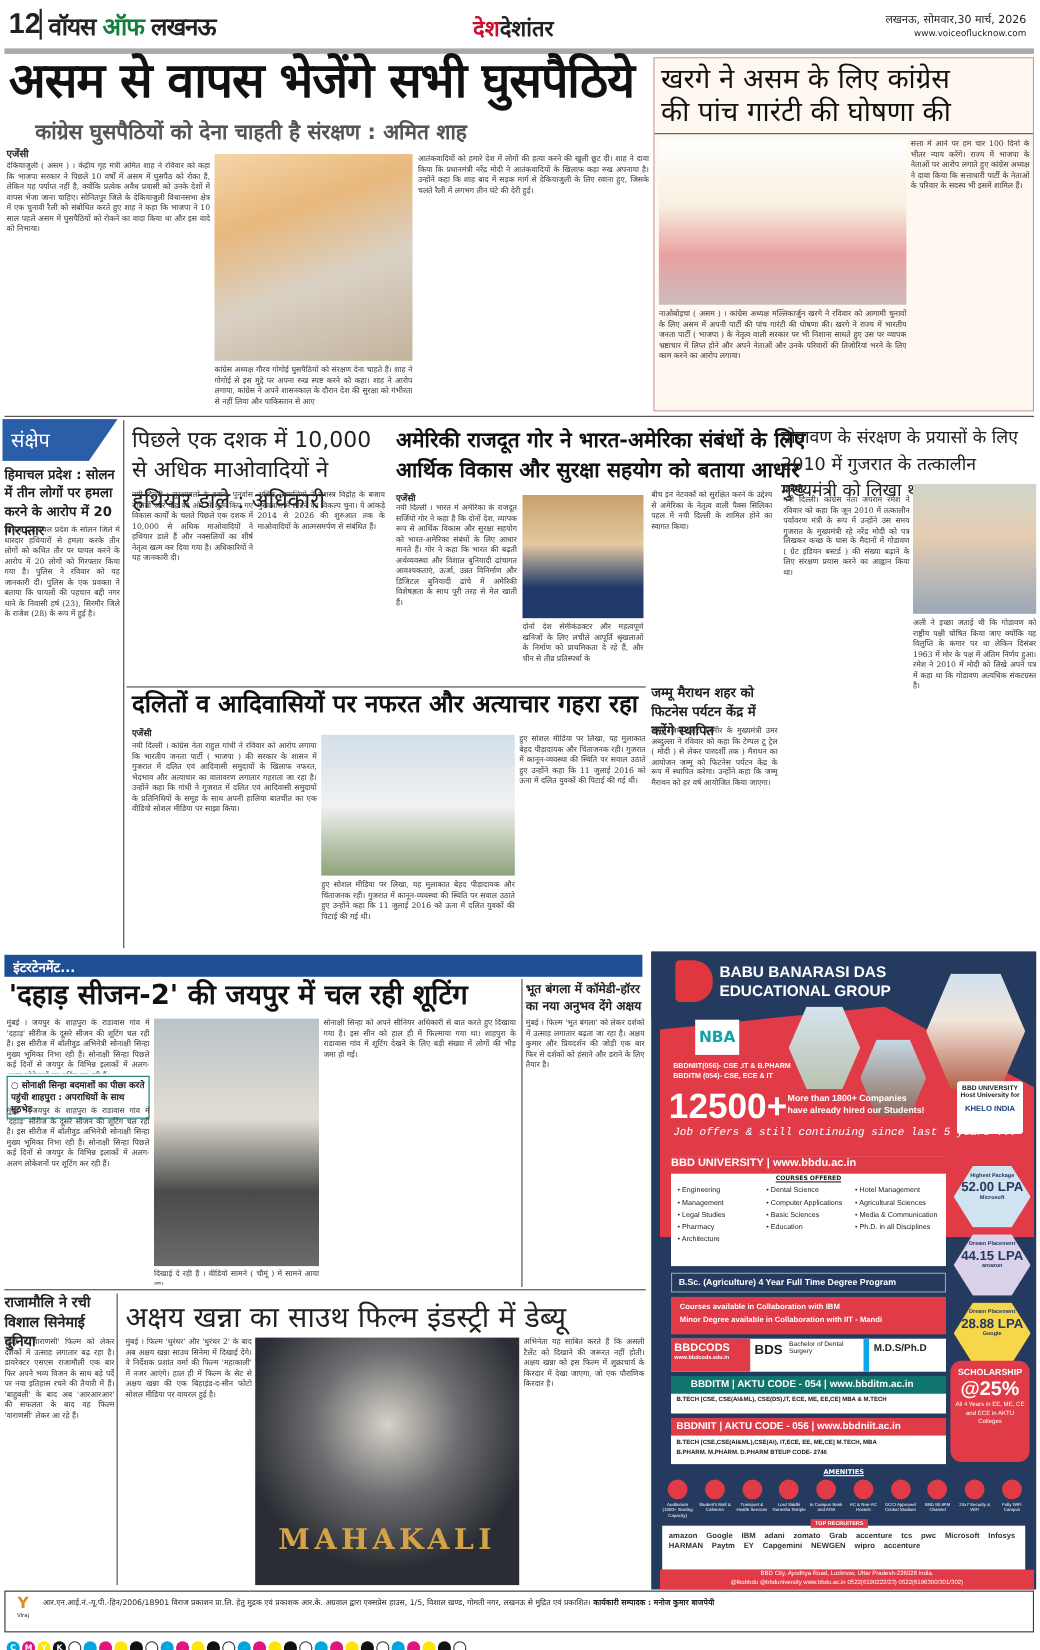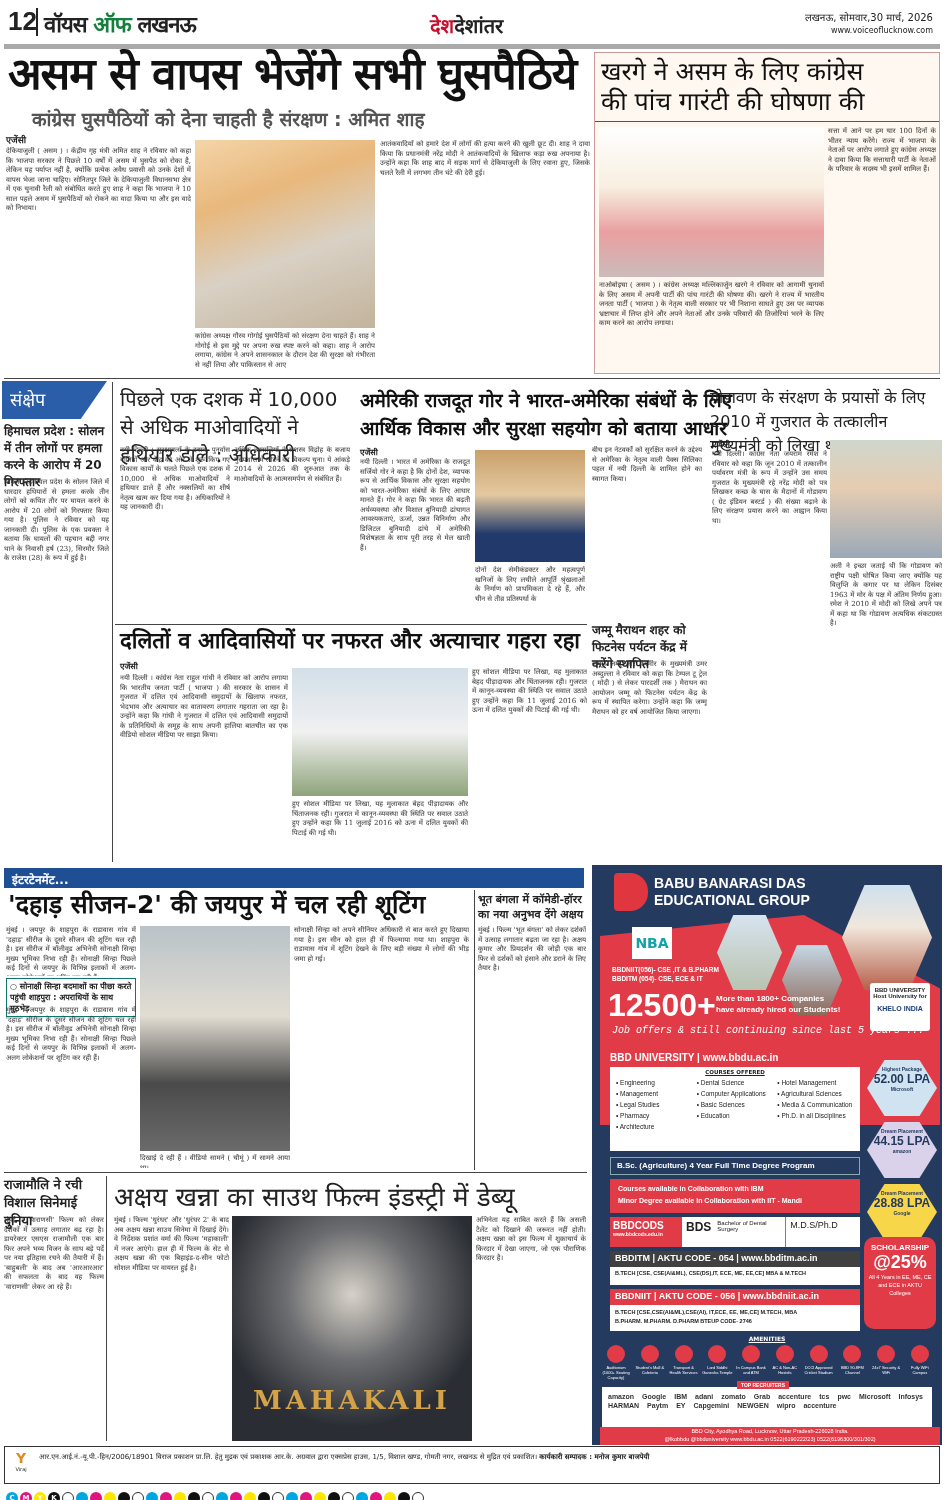--- a/index.html
+++ b/index.html
@@ -206,24 +206,24 @@
     <div>Courses available in Collaboration with IBM</div>
     <div>Minor Degree available in Collaboration with IIT - Mandi</div>
   </div>
   <div style="position:absolute;left:18px;top:352px;width:250px;height:30px;background:#fff;display:flex;font-family:'Liberation Sans',sans-serif">
     <div style="background:#e23b48;color:#fff;width:72px;padding:3px;font-size:10px;font-weight:bold">
         <div>BBDCODS</div>
         <div style="font-size:5px">www.bbdcods.edu.in</div>
       </div>
     <div style="padding:3px 4px;font-size:12px;font-weight:bold">BDS</div>
     <div style="padding:3px 2px;font-size:6px;width:70px">Bachelor of Dental Surgery</div>
-    <div style="padding:3px 4px;font-size:9px;font-weight:normal;border-left:1px solid #0ea5e9">M.D.S/Ph.D</div>
+    <div style="padding:3px 4px;font-size:9px;font-weight:bold;border-left:5px solid #0ea5e9">M.D.S/Ph.D</div>
   </div>
   <div style="position:absolute;left:18px;top:386px;width:250px;height:34px;font-family:'Liberation Sans',sans-serif">
-    <div style="background:#404040;color:#fff;font-size:9px;font-weight:bold;padding:2px 5px;height:16px"><span>BBDITM</span> | <span>AKTU CODE - 054</span> | <span>www.bbditm.ac.in</span></div>
+    <div style="background:#0f766e;color:#fff;font-size:9px;font-weight:bold;padding:2px 18px;height:16px"><span>BBDITM</span> | <span>AKTU CODE - 054</span> | <span>www.bbditm.ac.in</span></div>
     <div style="background:#fff;font-size:5.5px;font-weight:bold;padding:3px 5px;height:18px">B.TECH [CSE, CSE(AI&amp;ML), CSE(DS),IT, ECE, ME, EE,CE] MBA &amp; M.TECH</div>
   </div>
   <div style="position:absolute;left:18px;top:424px;width:250px;height:42px;font-family:'Liberation Sans',sans-serif">
     <div style="background:#e23b48;color:#fff;font-size:9px;font-weight:bold;padding:2px 5px;height:16px"><span>BBDNIIT</span> | <span>AKTU CODE - 056</span> | <span>www.bbdniit.ac.in</span></div>
     <div style="background:#fff;font-size:5.5px;font-weight:bold;padding:3px 5px;height:26px;line-height:9px">
         <div>B.TECH [CSE,CSE(AI&amp;ML),CSE(AI), IT,ECE, EE, ME,CE] M.TECH, MBA</div>
         <div>B.PHARM. M.PHARM. D.PHARM BTEUP CODE- 2746</div>
       </div>
   </div>
   <div style="position:absolute;left:272px;top:372px;width:72px;height:92px;background:#e23b48;border-radius:10px;color:#fff;text-align:center;padding:6px 3px;font-family:'Liberation Sans',sans-serif">

